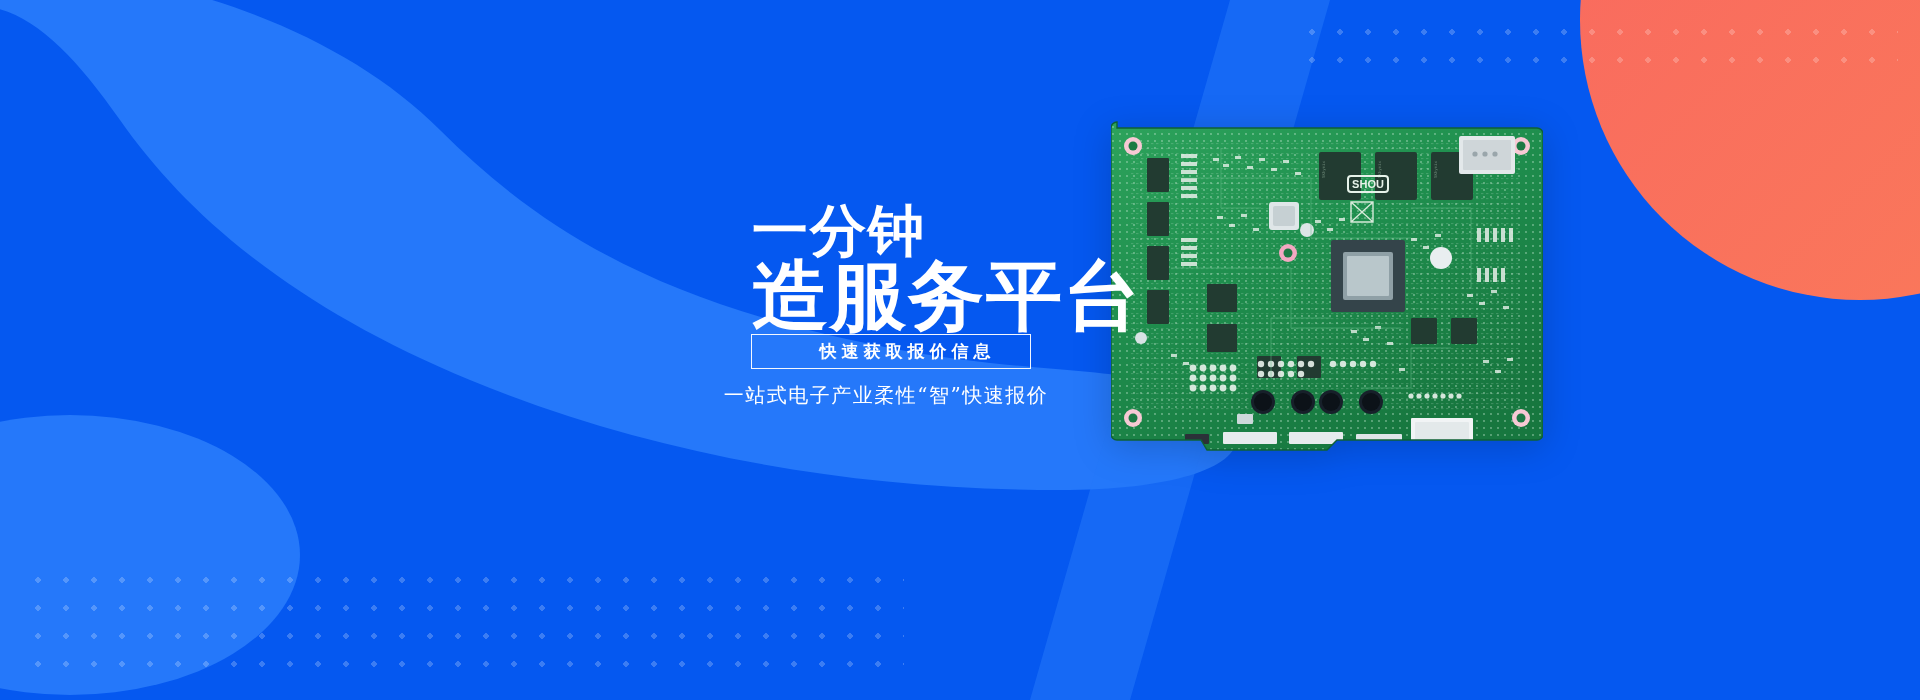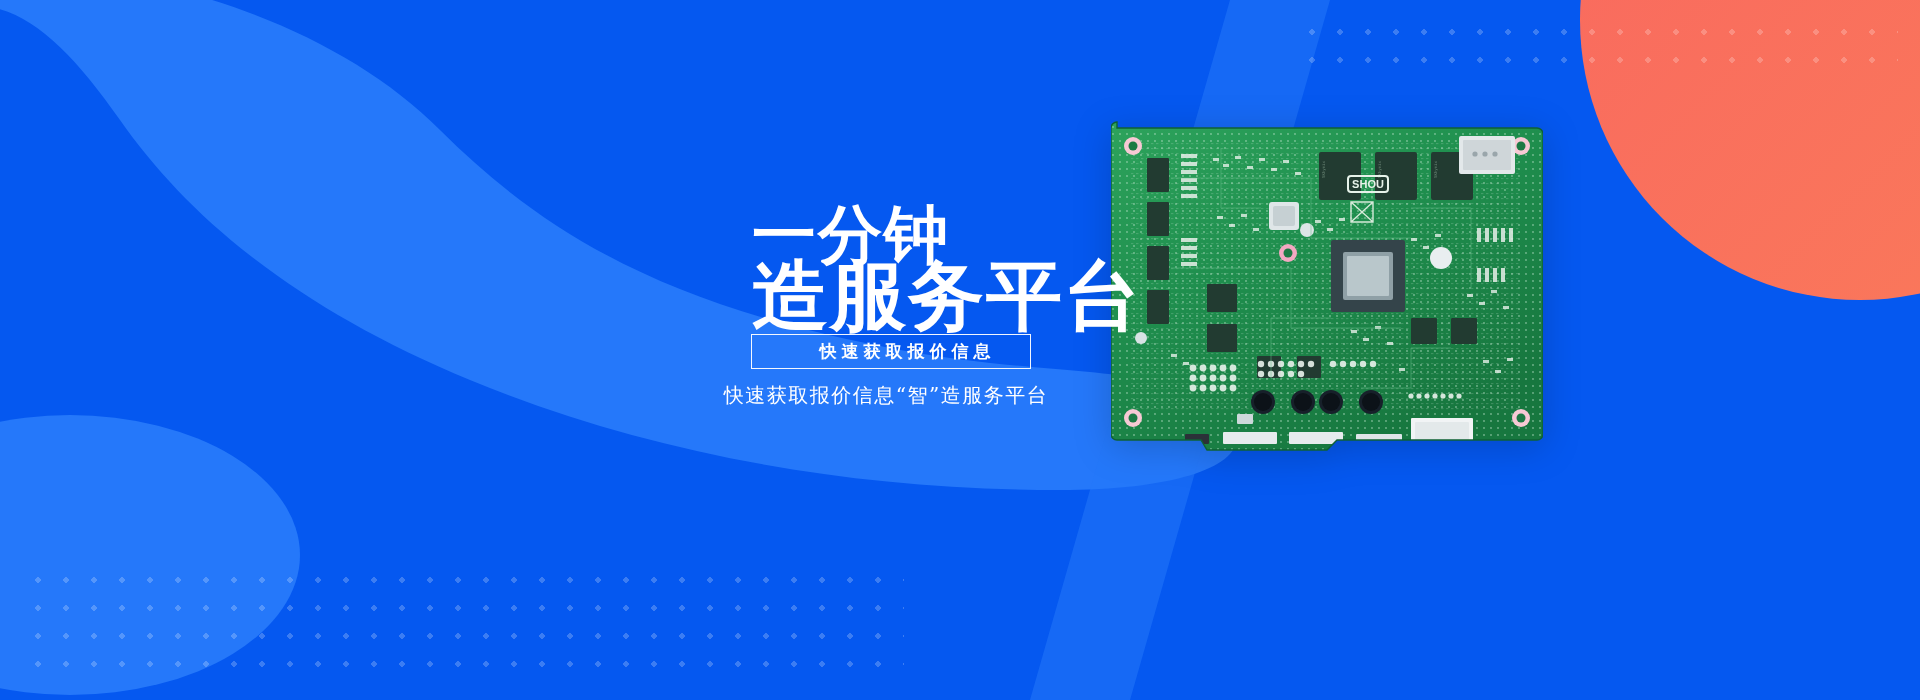--- a/index.html
+++ b/index.html
@@ -66,21 +66,21 @@
   }
   .headline1, .headline2 {
     position:absolute;
     color:#ffffff;
     font-weight:800;
     line-height:1;
     white-space:nowrap;
     font-family:"DejaVu Sans","Liberation Sans",sans-serif;
     letter-spacing:2px;
   }
-  .headline1 { left:752px; top:203px; font-size:64px; }
+  .headline1 { left:752px; top:203px; font-size:56px; }
   .headline2 { left:752px; top:258px; font-size:76px; }
 
   .cta-box {
     position:absolute;
     left:751px;
     top:334px;
     width:280px;
     height:35px;
     border:1.6px solid rgba(255,255,255,0.95);
     display:flex;
@@ -388,16 +388,16 @@
 
 
     <div class="headline1">一分钟</div>
 
     <div class="headline2">造服务平台</div>
 
     <div class="cta-box">
       <span class="cta-box-label">快速获取报价信息</span>
     </div>
 
-    <div class="subtitle">快速获取报价信息“智”造服务平台</div>
+    <div class="subtitle">一站式电子产业柔性“智”快速报价</div>
   </div>
 
 </div>
 
 </body></html>

